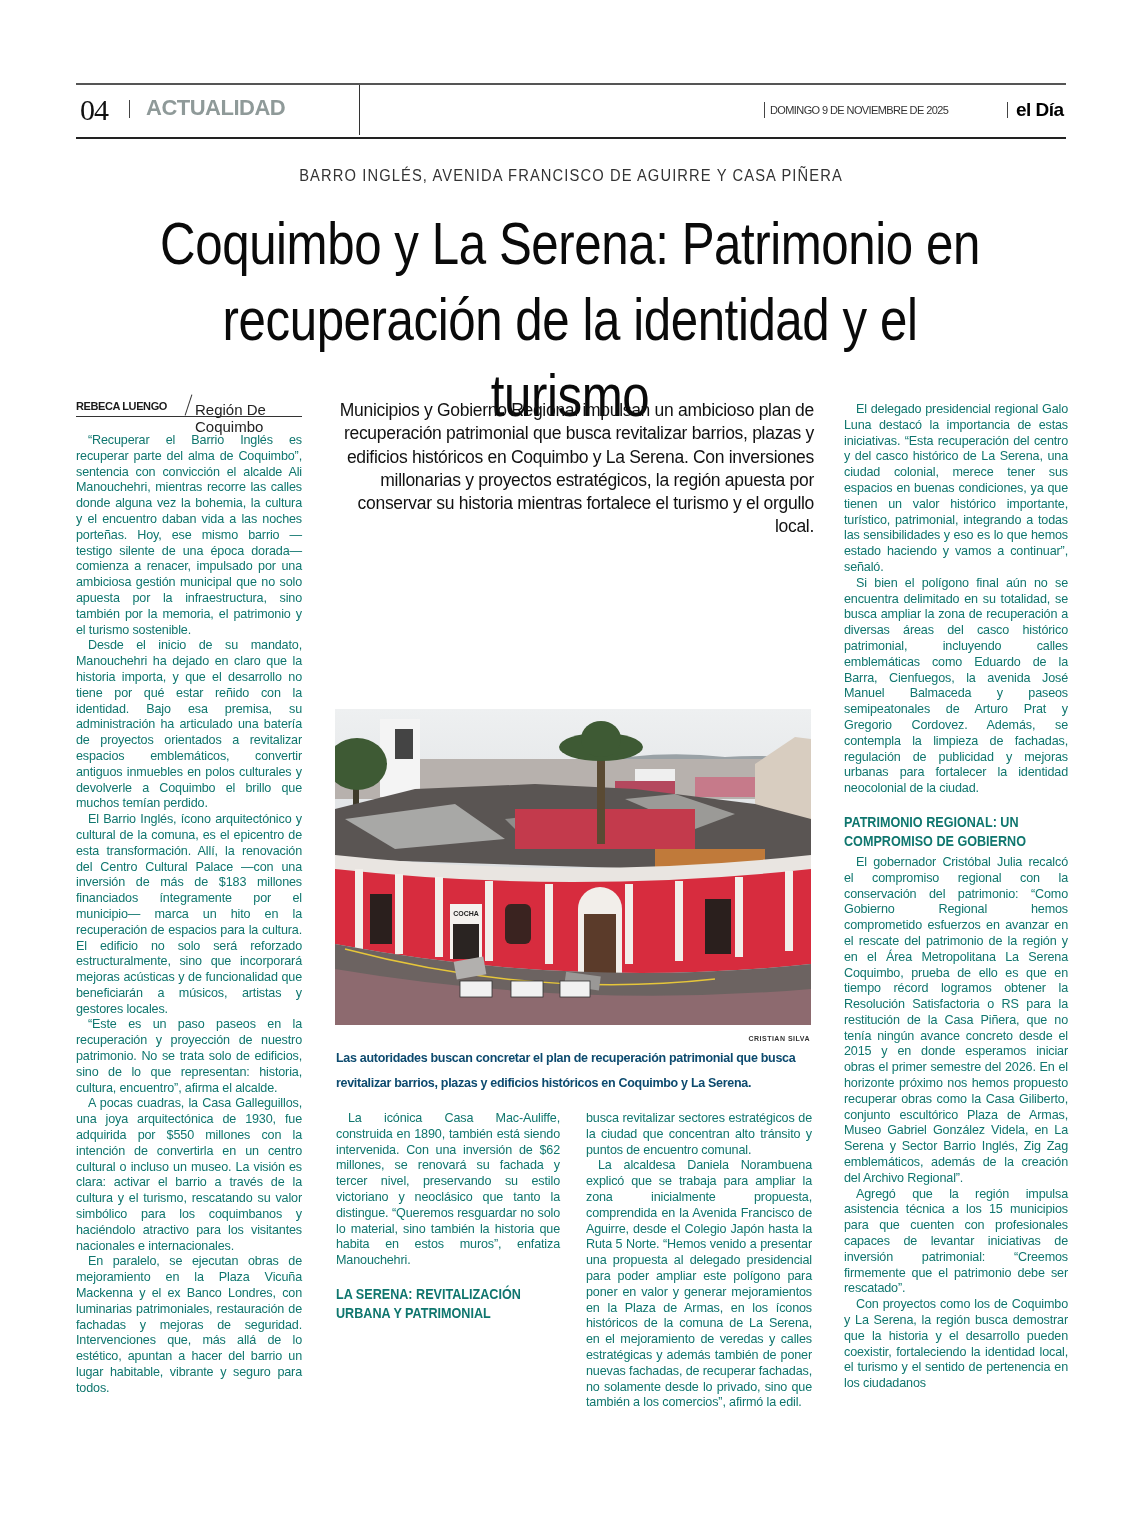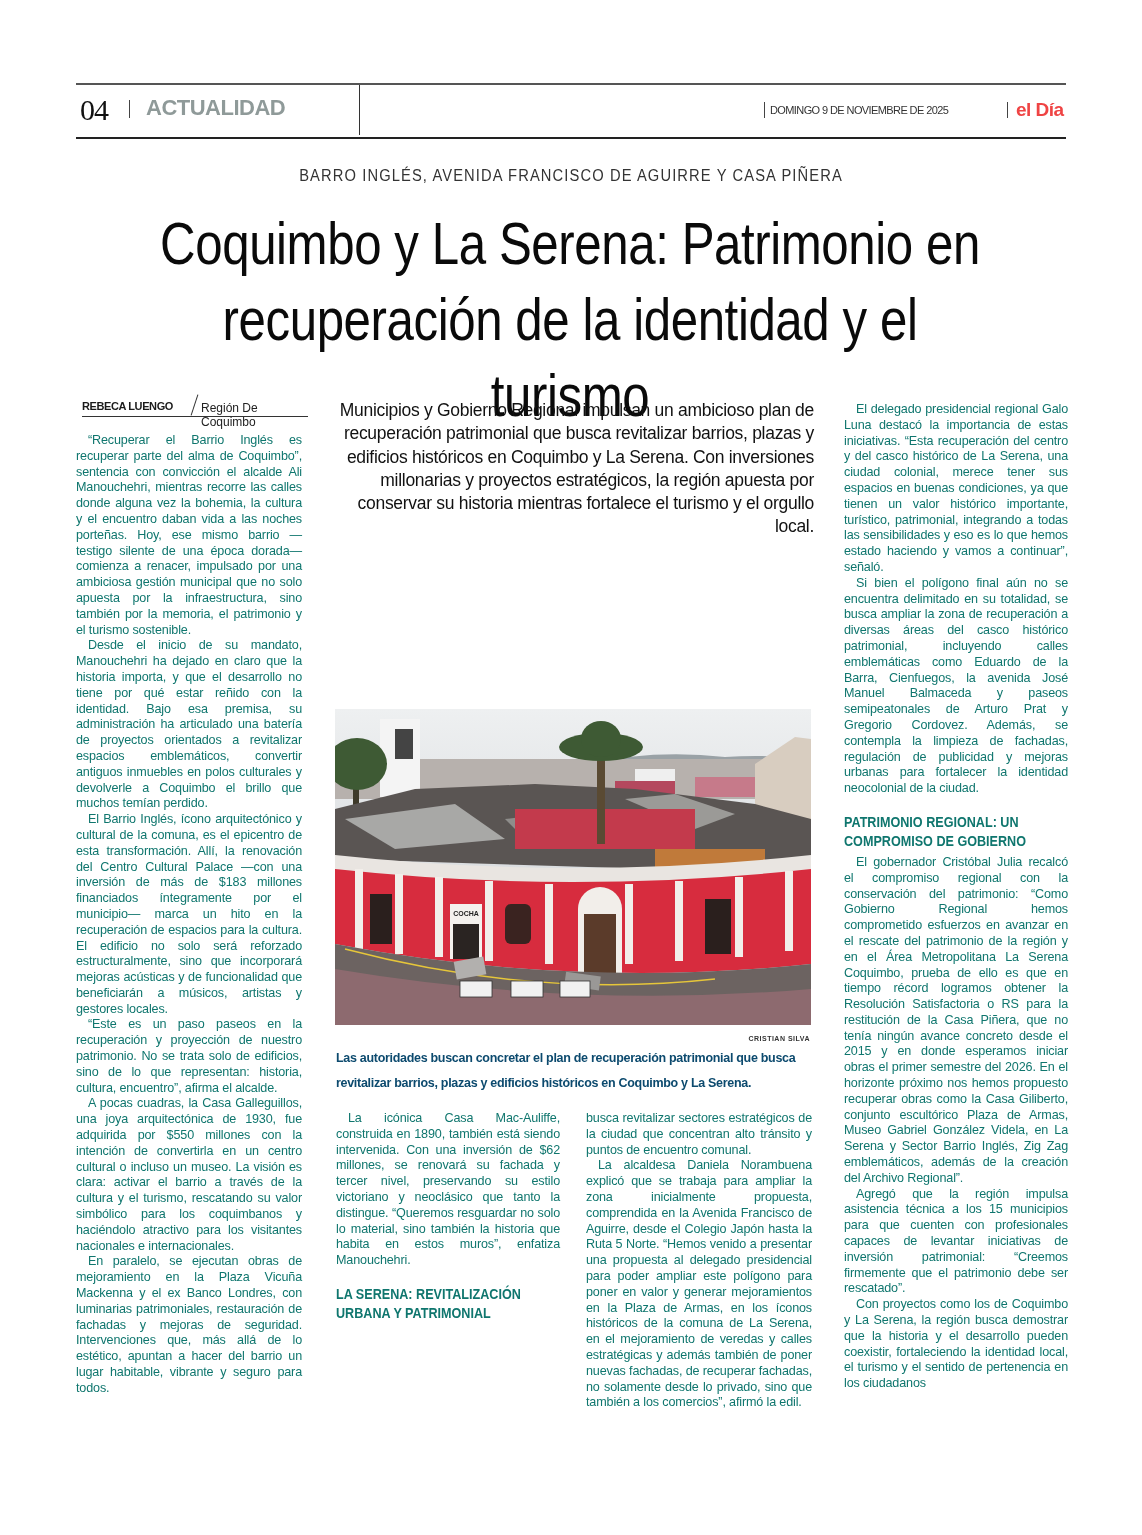--- a/index.html
+++ b/index.html
@@ -5,29 +5,29 @@
   html, body { margin:0; padding:0; background:#fff; }
   body { width:1142px; height:1535px; position:relative; overflow:hidden; color:#1a1a1a; font-family:"Liberation Sans", sans-serif; }
   .header { position:absolute; left:76px; top:83px; width:990px; height:52px; border-top:2px solid #555; border-bottom:2px solid #222; }
   .header .vsep { position:absolute; left:283px; top:0; width:1px; height:50px; background:#333; }
   .page-num { position:absolute; left:4px; top:8px; font-family:"Liberation Serif", serif; font-size:30px; color:#111; letter-spacing:-1px; }
   .pipe1 { position:absolute; left:53px; top:15px; width:1px; height:18px; background:#444; }
   .section { position:absolute; left:70px; top:10px; font-family:"Liberation Sans", sans-serif; font-weight:bold; font-size:22px; color:#8f9a99; letter-spacing:-0.5px; }
   .date-pipe { position:absolute; left:688px; top:17px; width:1px; height:16px; background:#444; }
   .date { position:absolute; left:694px; top:19px; font-size:11px; color:#333; letter-spacing:-0.6px; }
   .brand-pipe { position:absolute; left:931px; top:17px; width:1px; height:16px; background:#444; }
-  .brand { position:absolute; left:940px; top:14px; font-size:19px; font-weight:bold; color:#ef4444; letter-spacing:-0.5px; }
+  .brand { position:absolute; left:940px; top:14px; font-size:19px; font-weight:bold; color:#000000; letter-spacing:-0.5px; }
 
   .kicker { position:absolute; left:0; width:1142px; top:167px; text-align:center; font-size:16px; letter-spacing:1.2px; color:#333; transform:scaleX(0.92); }
   .headline { position:absolute; left:70px; width:1000px; top:206px; text-align:center; font-family:"Liberation Sans", sans-serif; font-size:60px; line-height:76px; color:#0a0a0a; transform:scaleX(0.82); transform-origin:center top; font-weight:normal; letter-spacing:-0.5px; }
 
-  .byline { position:absolute; left:76px; top:398px; width:226px; height:18px; border-bottom:1px solid #333;margin-left:6px; }
+  .byline { position:absolute; left:76px; top:398px; width:226px; height:18px; border-bottom:1px solid #333; }
   .byline .author { position:absolute; left:0; top:2px; font-size:11px; font-weight:bold; letter-spacing:-0.4px; }
   .byline .slash { position:absolute; left:112px; top:-4px; width:1px; height:22px; background:#333; transform:rotate(18deg); }
-  .byline .region { position:absolute; left:119px; top:3px; font-size:12px; color:#222; }
+  .byline .region { position:absolute; left:119px; top:3px; font-size:15px; color:#222; }
 
   .col { position:absolute; font-size:12.6px; line-height:15.8px; text-align:justify; color:#0f766e; letter-spacing:-0.15px; }
   .col p { margin:0; text-indent:12px; }
   .col1 { left:76px; top:433px; width:226px; }
   .col2 { left:336px; top:1111px; width:224px; }
   .col3 { left:586px; top:1111px; width:226px; }
   .col4 { left:844px; top:402px; width:224px; }
 
   .subhead { font-weight:bold; font-size:14px; line-height:19px; letter-spacing:0px; margin:16px 0 4px 0; text-indent:0 !important; text-align:left; transform:scaleX(0.9); transform-origin:left top; }
 

